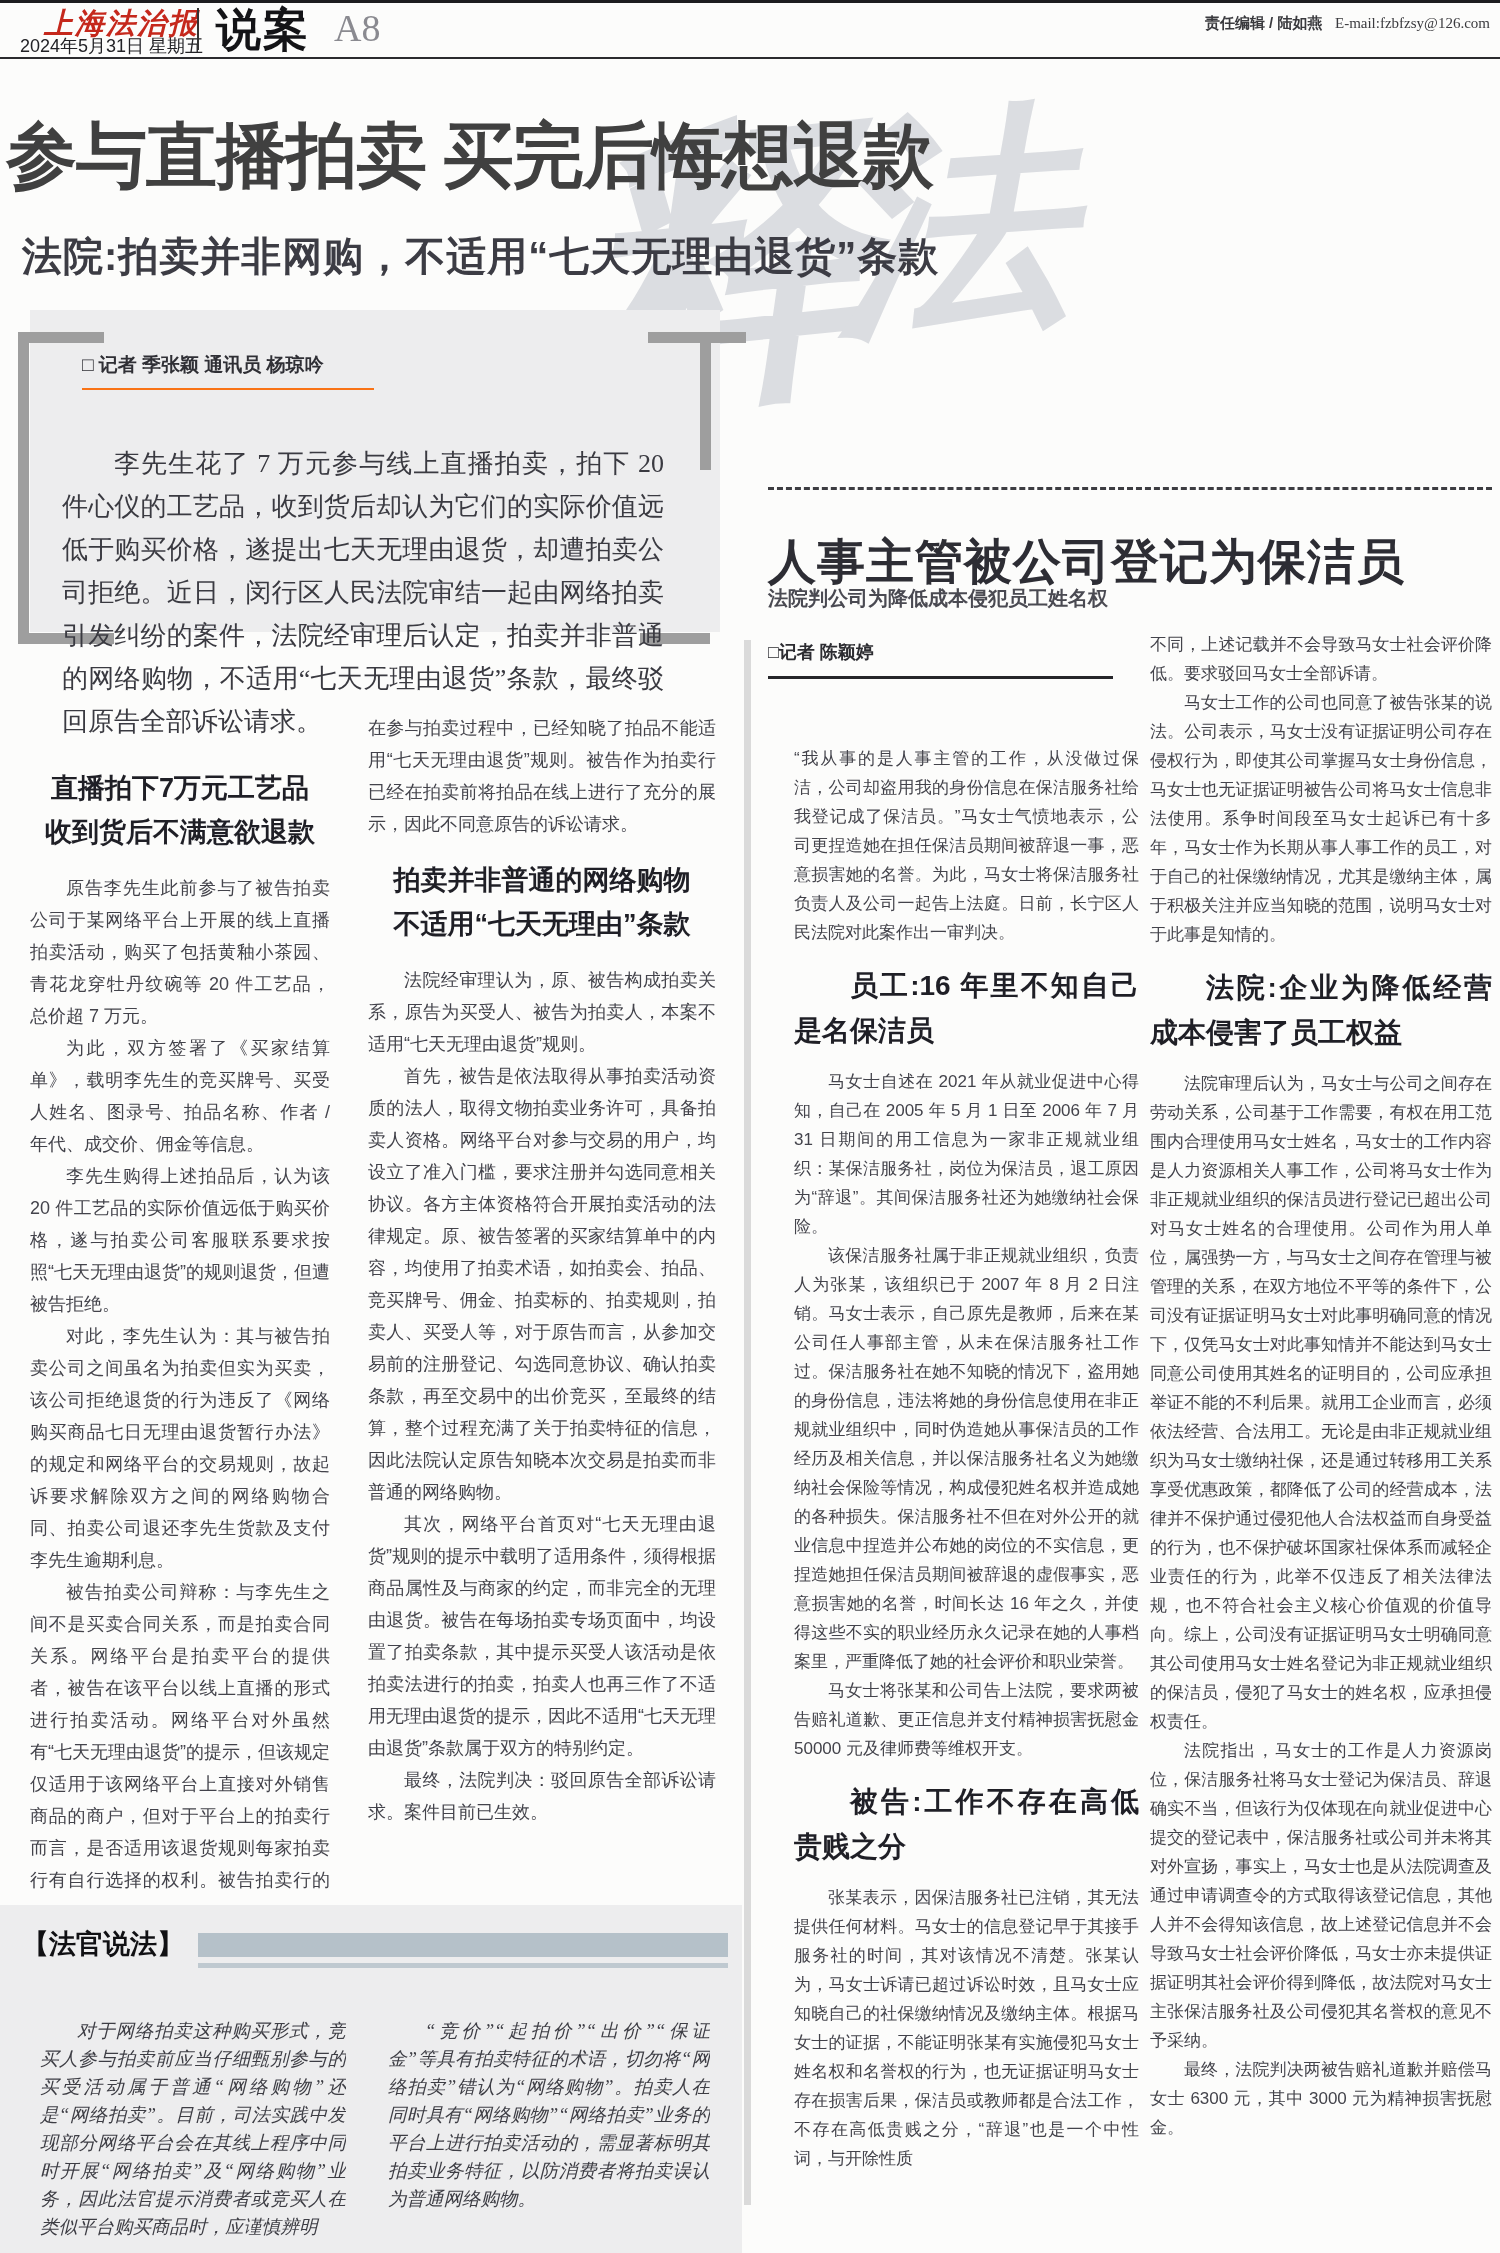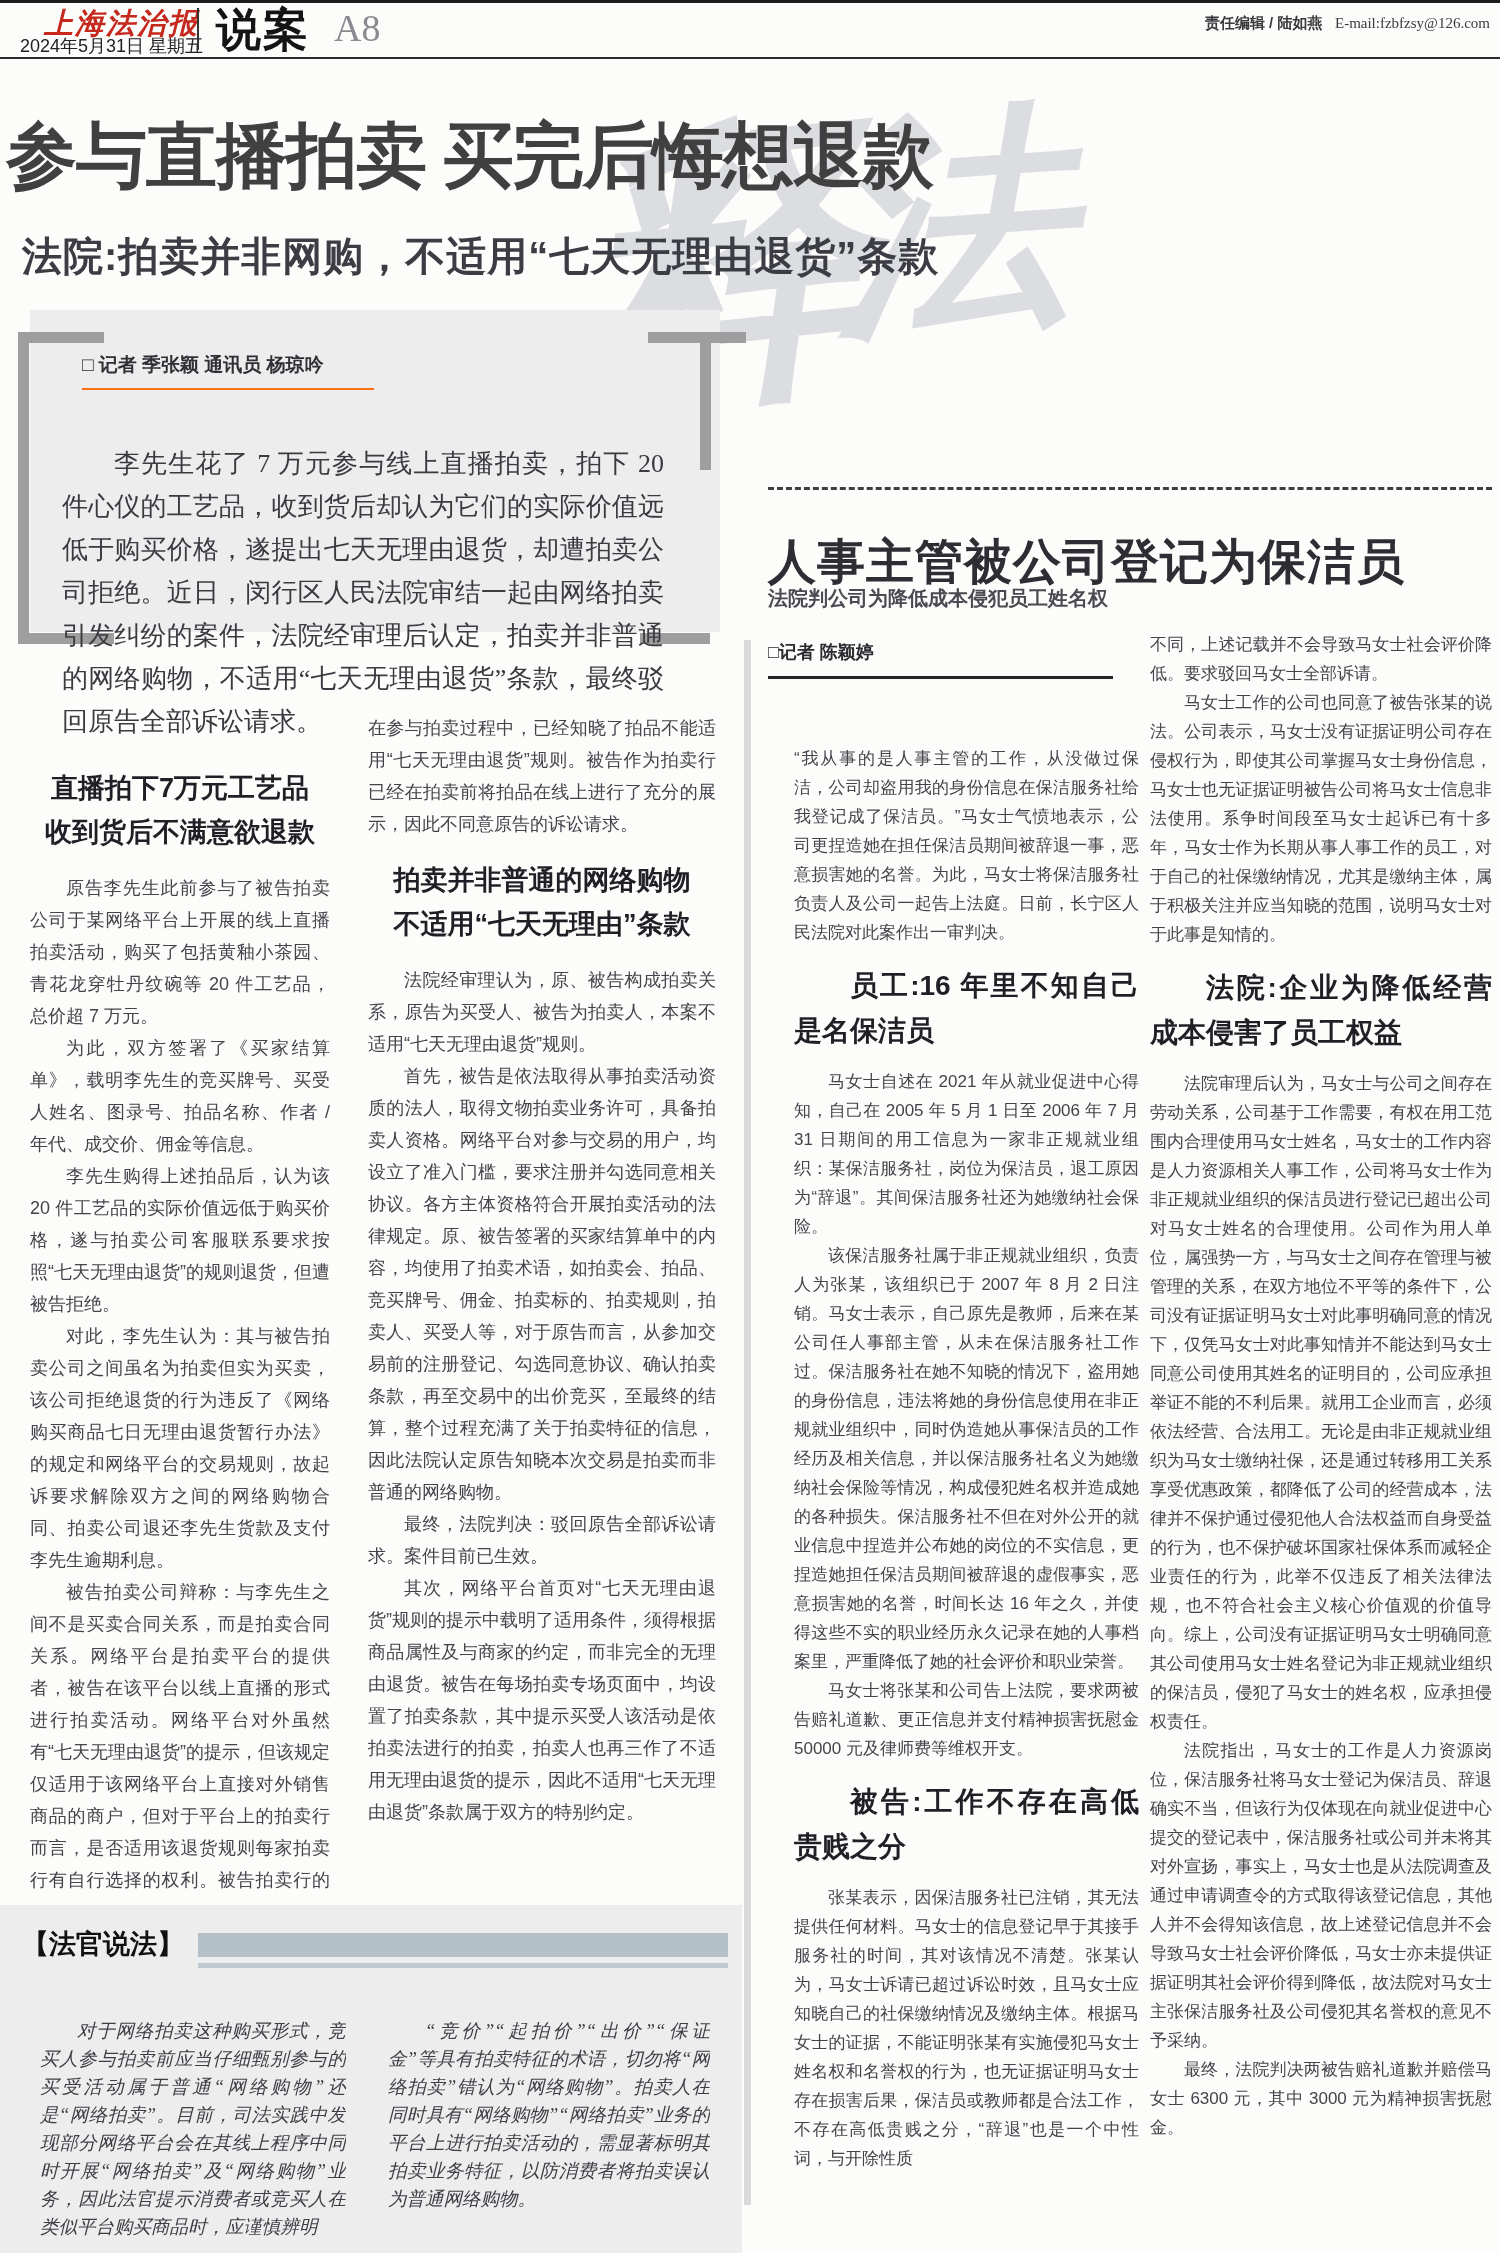--- a/index.html
+++ b/index.html
@@ -103,22 +103,22 @@
   </div>
 
   <div class="abs colL z1" style="left:368px;top:712px;width:348px;height:1195px;">
     <p class="bp noind">在参与拍卖过程中，已经知晓了拍品不能适用“七天无理由退货”规则。被告作为拍卖行已经在拍卖前将拍品在线上进行了充分的展示，因此不同意原告的诉讼请求。</p>
     <div class="cheadC" style="margin-top:18px;">
       <span style="display:block">拍卖并非普通的网络购物</span>
       <span style="display:block">不适用“七天无理由”条款</span>
     </div>
     <p class="bp">法院经审理认为，原、被告构成拍卖关系，原告为买受人、被告为拍卖人，本案不适用“七天无理由退货”规则。</p>
     <p class="bp">首先，被告是依法取得从事拍卖活动资质的法人，取得文物拍卖业务许可，具备拍卖人资格。网络平台对参与交易的用户，均设立了准入门槛，要求注册并勾选同意相关协议。各方主体资格符合开展拍卖活动的法律规定。原、被告签署的买家结算单中的内容，均使用了拍卖术语，如拍卖会、拍品、竞买牌号、佣金、拍卖标的、拍卖规则，拍卖人、买受人等，对于原告而言，从参加交易前的注册登记、勾选同意协议、确认拍卖条款，再至交易中的出价竞买，至最终的结算，整个过程充满了关于拍卖特征的信息，因此法院认定原告知晓本次交易是拍卖而非普通的网络购物。</p>
+    <p class="bp">其次，网络平台首页对“七天无理由退货”规则的提示中载明了适用条件，须得根据商品属性及与商家的约定，而非完全的无理由退货。被告在每场拍卖专场页面中，均设置了拍卖条款，其中提示买受人该活动是依拍卖法进行的拍卖，拍卖人也再三作了不适用无理由退货的提示，因此不适用“七天无理由退货”条款属于双方的特别约定。</p>
     <p class="bp">最终，法院判决：驳回原告全部诉讼请求。案件目前已生效。</p>
-    <p class="bp">其次，网络平台首页对“七天无理由退货”规则的提示中载明了适用条件，须得根据商品属性及与商家的约定，而非完全的无理由退货。被告在每场拍卖专场页面中，均设置了拍卖条款，其中提示买受人该活动是依拍卖法进行的拍卖，拍卖人也再三作了不适用无理由退货的提示，因此不适用“七天无理由退货”条款属于双方的特别约定。</p>
   </div>
 
   <div class="abs jpanel"></div>
   <div class="abs jlabel">【法官说法】</div>
   <div class="abs jbar"></div>
   <div class="abs jbar2"></div>
   <p class="abs jcol" style="left:40px;top:1998px;width:306px;height:245px;">对于网络拍卖这种购买形式，竞买人参与拍卖前应当仔细甄别参与的买受活动属于普通“网络购物”还是“网络拍卖”。目前，司法实践中发现部分网络平台会在其线上程序中同时开展“网络拍卖”及“网络购物”业务，因此法官提示消费者或竞买人在类似平台购买商品时，应谨慎辨明</p>
   <p class="abs jcol" style="left:388px;top:1998px;width:322px;height:245px;">“竞价”“起拍价”“出价”“保证金”等具有拍卖特征的术语，切勿将“网络拍卖”错认为“网络购物”。拍卖人在同时具有“网络购物”“网络拍卖”业务的平台上进行拍卖活动的，需显著标明其拍卖业务特征，以防消费者将拍卖误认为普通网络购物。</p>
 
   <div class="abs vdiv"></div>

